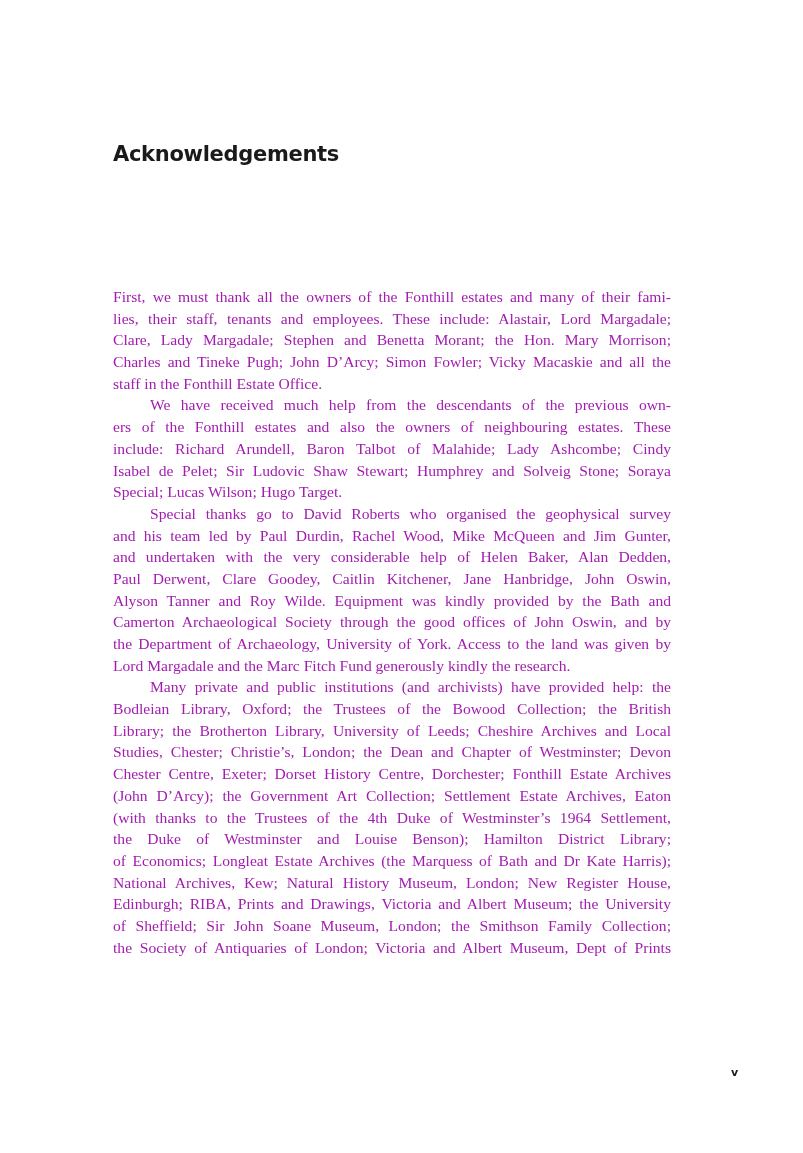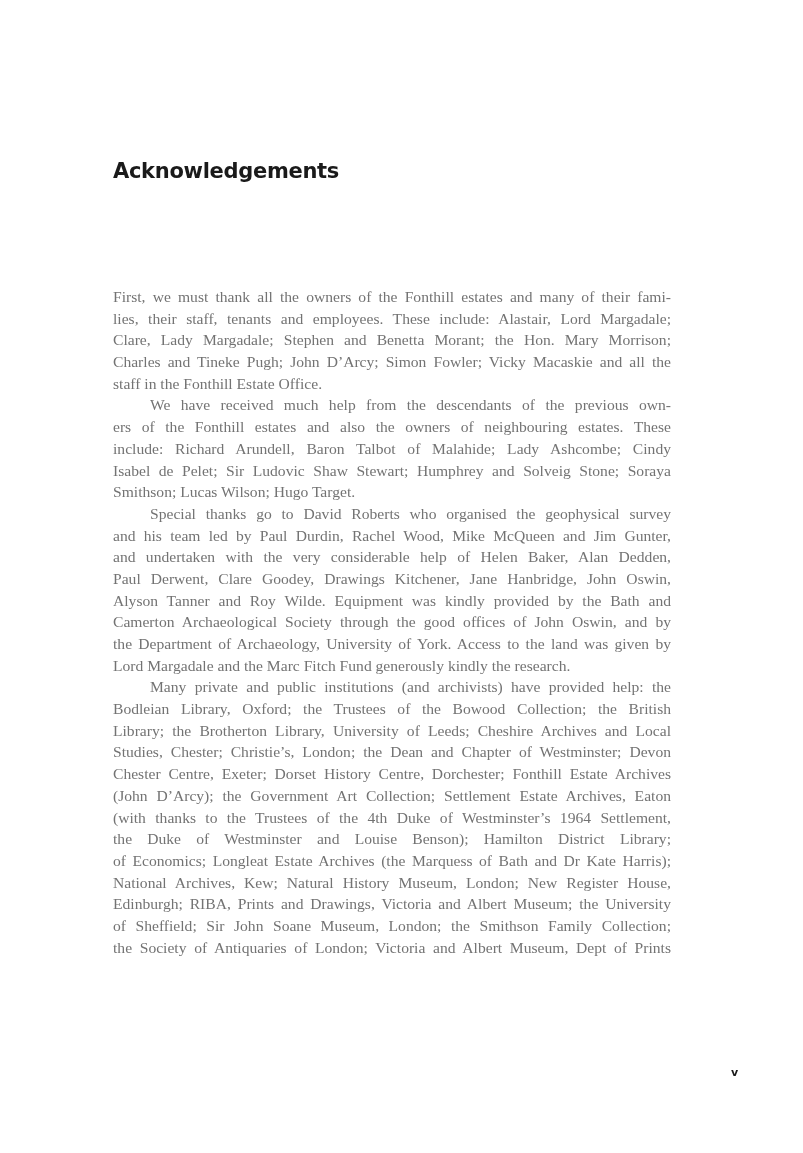--- a/index.html
+++ b/index.html
@@ -1,25 +1,25 @@
 <!DOCTYPE html>
 <html><head>
 <meta charset="utf-8">
 <style>
   html, body { margin: 0; padding: 0; background: #ffffff; }
   body { width: 803px; height: 1153px; position: relative; overflow: hidden; }
   .page { position: absolute; left: 0; top: 0; width: 803px; height: 1153px; background: #fff; }
   .title {
-    position: absolute; left: 113px; top: 159px;
+    position: absolute; left: 113px; top: 142px;
     font-family: "DejaVu Sans", sans-serif; font-weight: bold;
     font-size: 21px; color: #1a1a1a; letter-spacing: -0.3px; margin: 0;
   }
   .body {
     position: absolute; left: 113px; top: 286px; width: 558px;
-    font-family: "Liberation Serif", serif; font-size: 15.6px; color: #737373;
+    font-family: "Liberation Serif", serif; font-size: 15.6px; color: #a21caf;
   }
   .line {
     display: block; height: 21.7px; line-height: 21.7px;
     text-align: justify; text-align-last: justify; white-space: nowrap;
   }
   .line.last { text-align-last: left; }
   .line.indent { padding-left: 37px; }
   .folio {
     position: absolute; left: 731px; top: 1066px;
     font-family: "DejaVu Sans", sans-serif; font-weight: bold; font-size: 11px; color: #1a1a1a;
@@ -39,28 +39,28 @@
       <span class="line">Clare, Lady Margadale; Stephen and Benetta Morant; the Hon. Mary Morrison;</span>
       <span class="line">Charles and Tineke Pugh; John D’Arcy; Simon Fowler; Vicky Macaskie and all the</span>
       <span class="line last">staff in the Fonthill Estate Office.</span>
     </div>
 
     <div>
       <span class="line indent">We have received much help from the descendants of the previous own-</span>
       <span class="line">ers of the Fonthill estates and also the owners of neighbouring estates. These</span>
       <span class="line">include: Richard Arundell, Baron Talbot of Malahide; Lady Ashcombe; Cindy</span>
       <span class="line">Isabel de Pelet; Sir Ludovic Shaw Stewart; Humphrey and Solveig Stone; Soraya</span>
-      <span class="line last">Smithson; Lucas Wilson; Hugo Target.</span>
+      <span class="line last">Special; Lucas Wilson; Hugo Target.</span>
     </div>
 
     <div>
       <span class="line indent">Special thanks go to David Roberts who organised the geophysical survey</span>
       <span class="line">and his team led by Paul Durdin, Rachel Wood, Mike McQueen and Jim Gunter,</span>
       <span class="line">and undertaken with the very considerable help of Helen Baker, Alan Dedden,</span>
-      <span class="line">Paul Derwent, Clare Goodey, Drawings Kitchener, Jane Hanbridge, John Oswin,</span>
+      <span class="line">Paul Derwent, Clare Goodey, Caitlin Kitchener, Jane Hanbridge, John Oswin,</span>
       <span class="line">Alyson Tanner and Roy Wilde. Equipment was kindly provided by the Bath and</span>
       <span class="line">Camerton Archaeological Society through the good offices of John Oswin, and by</span>
       <span class="line">the Department of Archaeology, University of York. Access to the land was given by</span>
       <span class="line last">Lord Margadale and the Marc Fitch Fund generously kindly the research.</span>
     </div>
 
     <div>
       <span class="line indent">Many private and public institutions (and archivists) have provided help: the</span>
       <span class="line">Bodleian Library, Oxford; the Trustees of the Bowood Collection; the British</span>
       <span class="line">Library; the Brotherton Library, University of Leeds; Cheshire Archives and Local</span>

